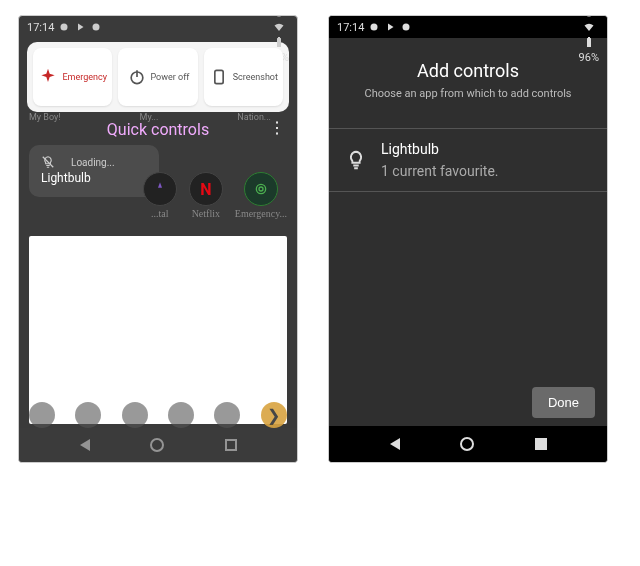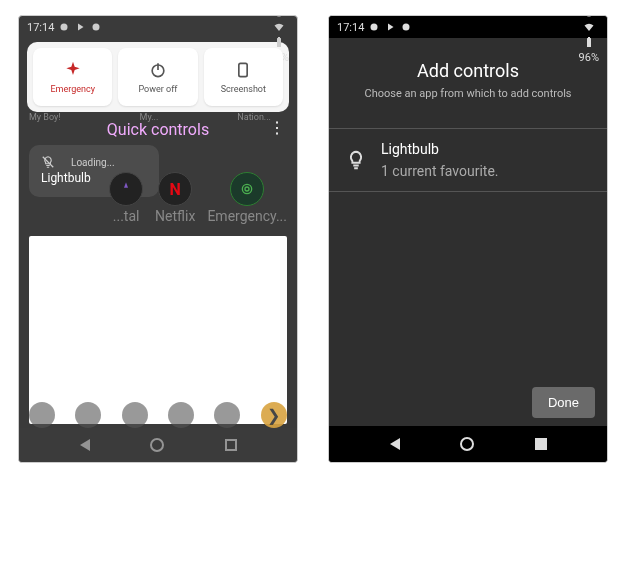--- a/index.html
+++ b/index.html
@@ -44,21 +44,21 @@
     padding: 6px;
     display: flex;
     gap: 6px;
   }
   .power-btn {
     flex: 1;
     background: #fff;
     border-radius: 8px;
     height: 58px;
     display: flex;
-    flex-direction: column;
+    flex-direction: row;
     align-items: center;
     justify-content: center;
     gap: 4px;
     box-shadow: 0 1px 2px rgba(0,0,0,0.1);
   }
   .power-btn .pi { width: 20px; height: 20px; }
   .power-btn span { font-size: 9px; color: #555; }
   .power-btn.emerg span { color: #c62828; }
   
   .qc-header {
@@ -84,21 +84,21 @@
     border-radius: 10px;
     padding: 10px 12px 12px 12px;
   }
   .control-tile .tile-top { display:flex; align-items:center; gap:16px; font-size: 10px; color:#ccc; }
   .control-tile .tile-name { font-size: 12px; color:#fff; margin-top:2px; }
   
   .ghost-row { position:absolute; top:96px; left:0; right:16px; padding:0 10px; display:flex; justify-content:space-between; font-size:9px; color:#888; }
   .ghost-icons { position:absolute; top:156px; right:10px; display:flex; gap:12px; }
   .ghost-circle { width:34px; height:34px; border-radius:50%; background:#222; display:flex; align-items:center; justify-content:center; border:1px solid #444; }
   .ghost-circle.green { background:#1b3a2a; border-color:#2e7d32; }
-  .ghost-label { font-size:14px; color:#888; text-align:right; margin-top:2px; }
+  .ghost-label { font-size:10px; color:#888; text-align:right; margin-top:2px;font-family:Liberation Serif, serif; }
   .ghost-col { display:flex; flex-direction:column; align-items:center; }
   
   .white-panel {
     position:absolute;
     left:10px; right:10px; top:220px; bottom:38px;
     background:#fff;
     border-radius:2px;
   }
   
   .bnav {

